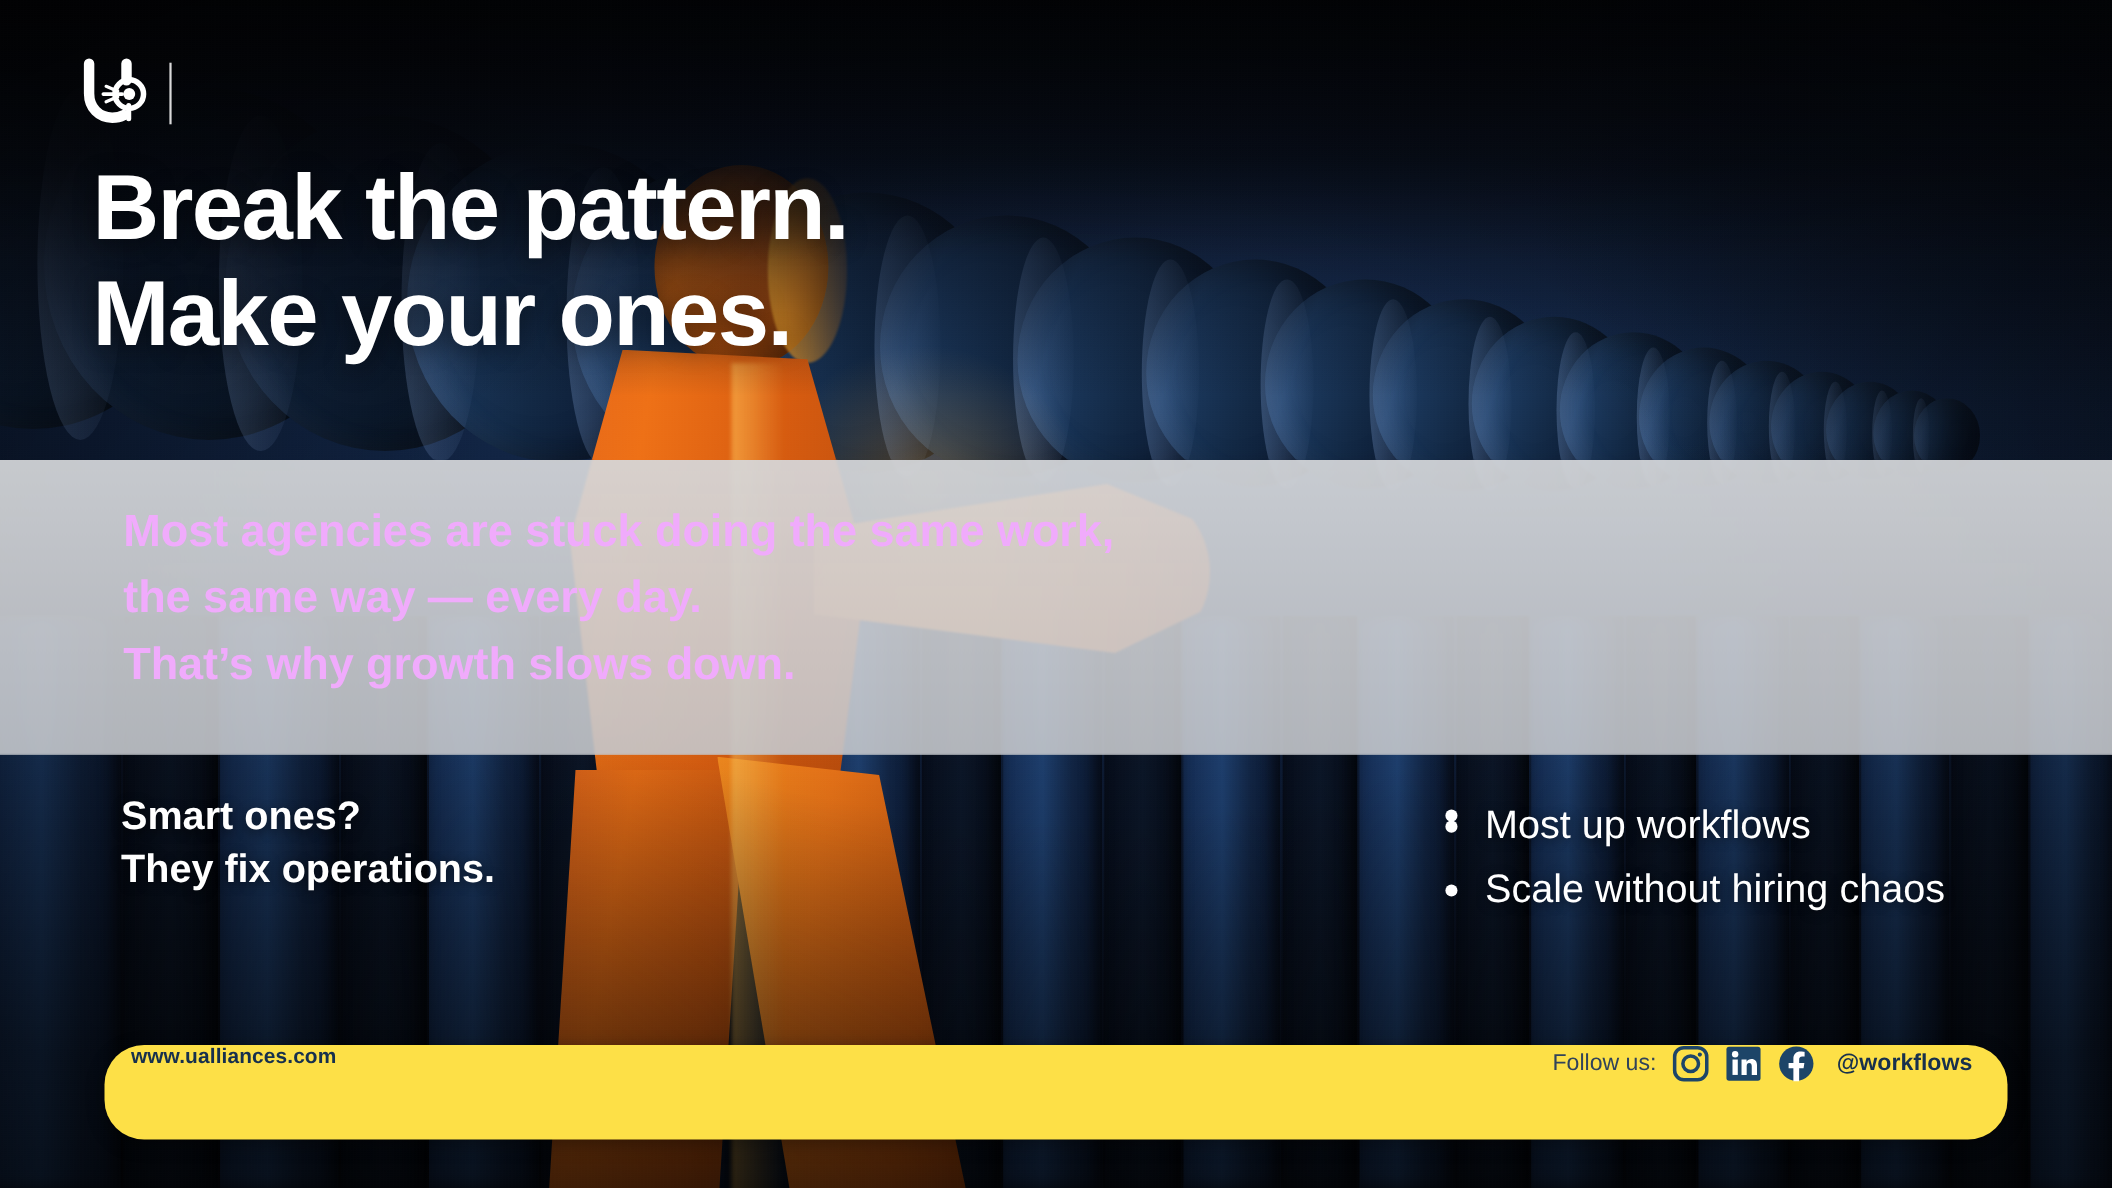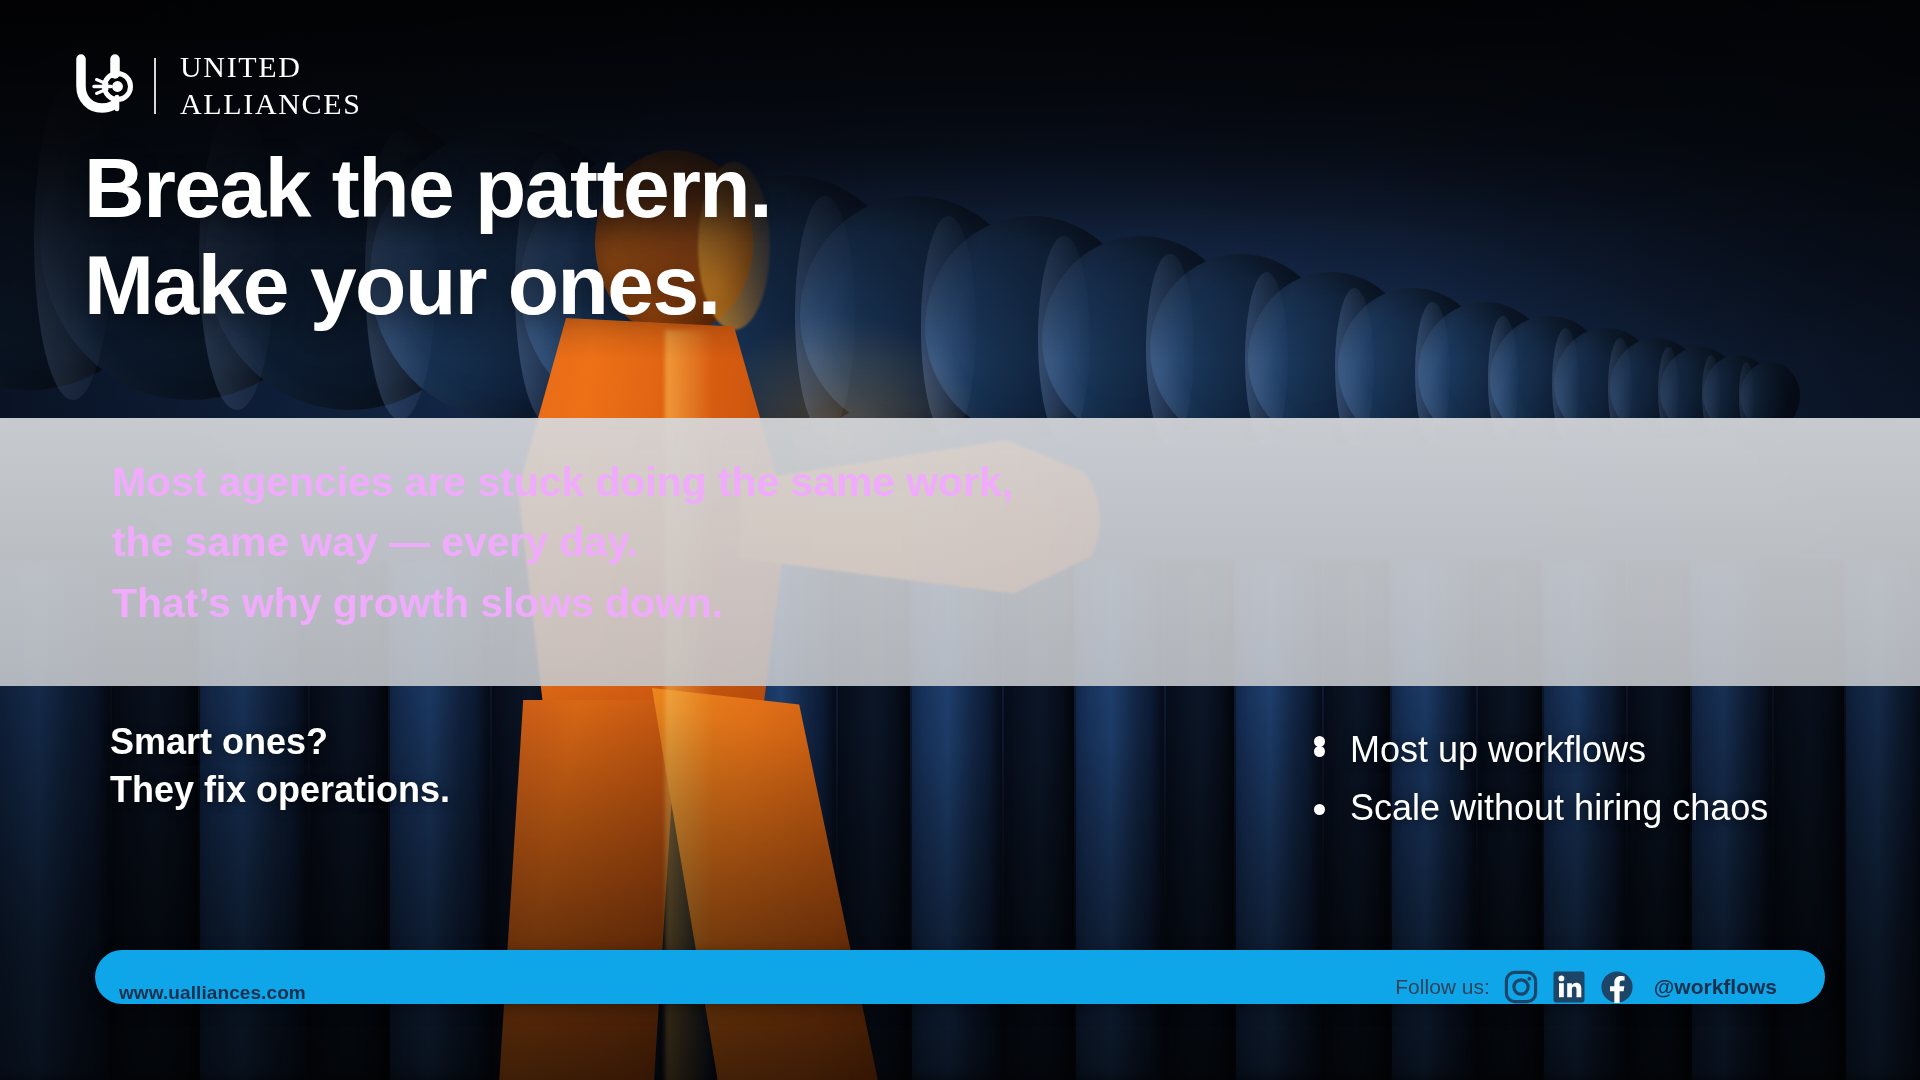--- a/index.html
+++ b/index.html
@@ -192,31 +192,31 @@
   .bullets li{
     position:relative; padding-left:42px; white-space:nowrap; margin-bottom:10px;
   }
   .bullets li .bdot{
     position:absolute; left:6px; top:.56em;
     width:11px; height:11px; border-radius:50%; background:#ffffff;
   }
 
   
   .footer{
-    position:absolute; left:95px; top:950px; width:1730px; height:54px;
-    background:#0ea5e9; border-radius:36px;
-    display:flex; align-items:flex-end;
+    position:absolute; left:95px; top:950px; width:1730px; height:86px;
+    background:#fde047; border-radius:36px;
+    display:flex; align-items:flex-start;
     box-shadow:0 4px 16px rgba(0,0,0,.35);
   }
   .footer-url{
     margin-left:24px;
     color:#17304d; font-weight:bold; font-size:19px; letter-spacing:.005em;
   }
   .footer-right{
-    margin-left:auto; margin-right:48px;
+    margin-left:auto; margin-right:32px;
     display:flex; align-items:center; gap:14px;
   }
   .follow-label{ color:#31435a; font-size:21px; font-weight:normal; }
   .soc{ width:34px; height:34px; display:block; }
   .footer-handle{ color:#17304d; font-weight:bold; font-size:21px; margin-left:6px; }
 </style>
 </head>
 <body>
 
 <div class="stage">
@@ -296,24 +296,20 @@
           <path d="M43 6 L43 21" fill="none" stroke="#ffffff" stroke-width="9.5" stroke-linecap="round"></path>
           <circle cx="45.5" cy="33.5" r="13" fill="none" stroke="#ffffff" stroke-width="5"></circle>
           <circle cx="45.5" cy="33.5" r="5.4" fill="#ffffff"></circle>
           <path d="M22 33.5 L39 33.5" stroke="#ffffff" stroke-width="3.4" stroke-linecap="round"></path>
           <path d="M24.5 26.5 L35 31" stroke="#ffffff" stroke-width="3.0" stroke-linecap="round"></path>
           <path d="M24.5 40.5 L35 36" stroke="#ffffff" stroke-width="3.0" stroke-linecap="round"></path>
           <path d="M45 44 L45 56" stroke="#ffffff" stroke-width="4.6" stroke-linecap="round"></path>
         </svg>
       </span>
       <div class="logo-divider"></div>
-      <div class="logo-words">
-        <span class="l1">UNITED</span>
-        <span class="l2">ALLIANCES</span>
-      </div>
     </div>
 
     <div class="headline">
       <div>Break the pattern.</div>
       <div>Make your ones.</div>
     </div>
 
     <div class="banner"></div>
     <div class="banner-text">
       <div>Most agencies are stuck doing the same work,</div>

